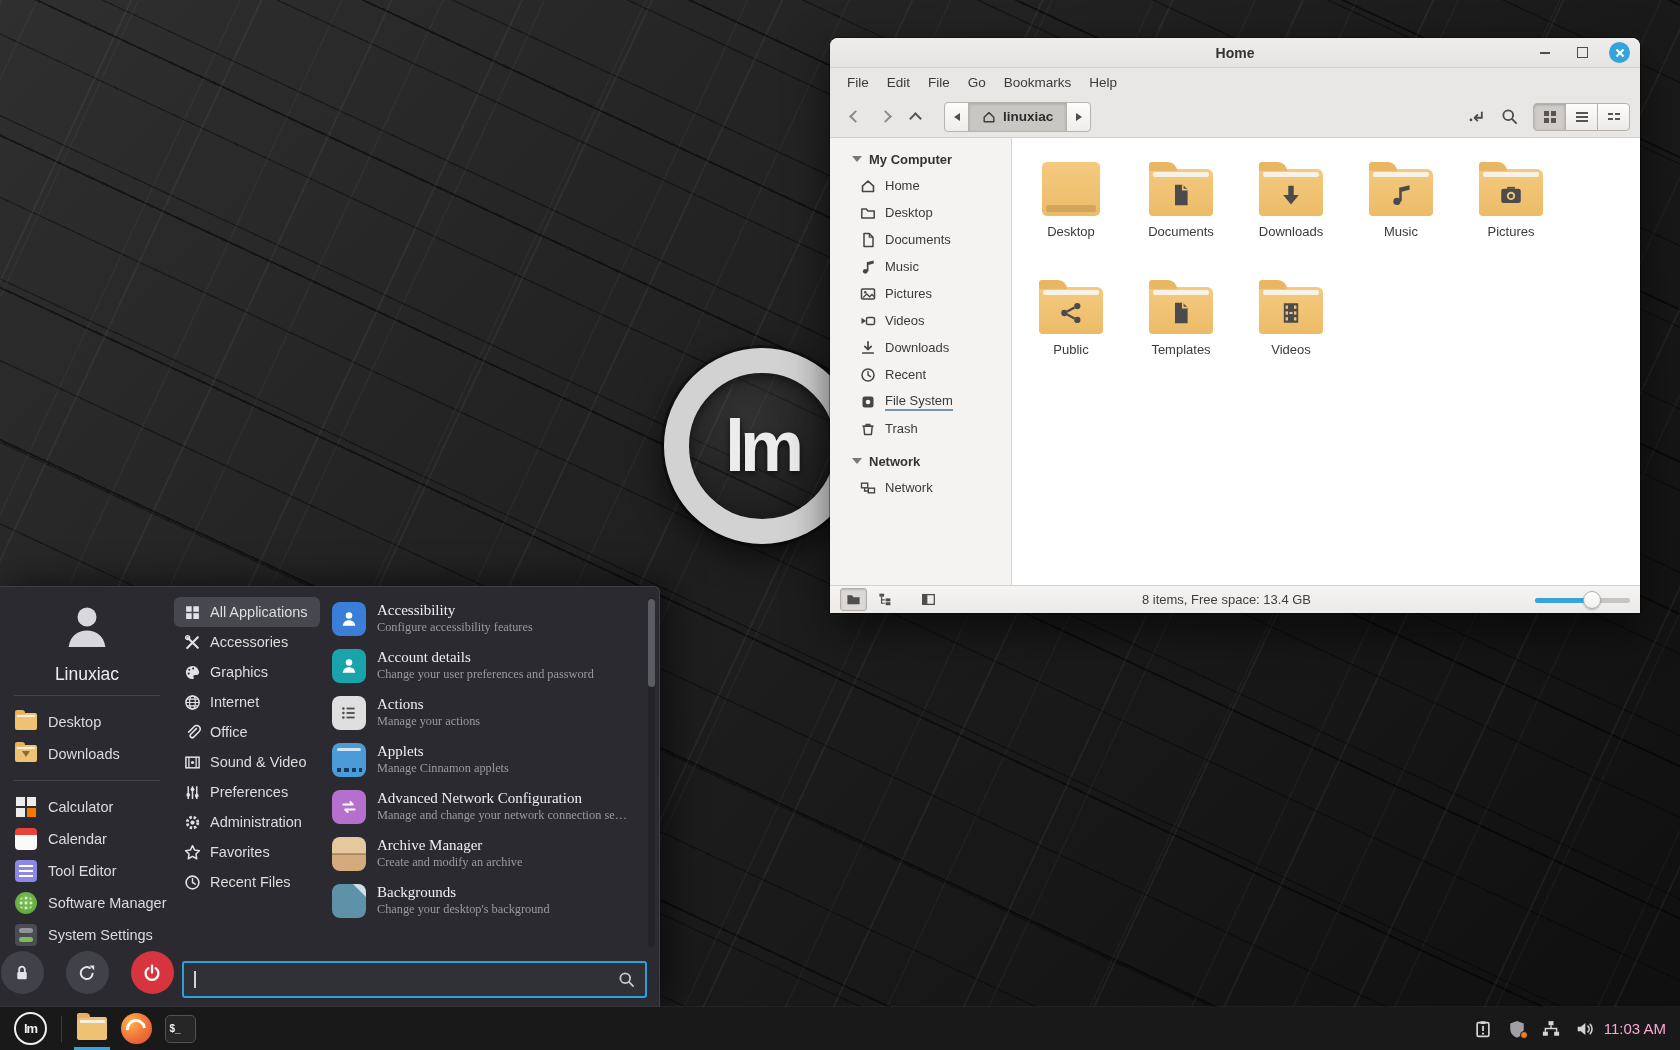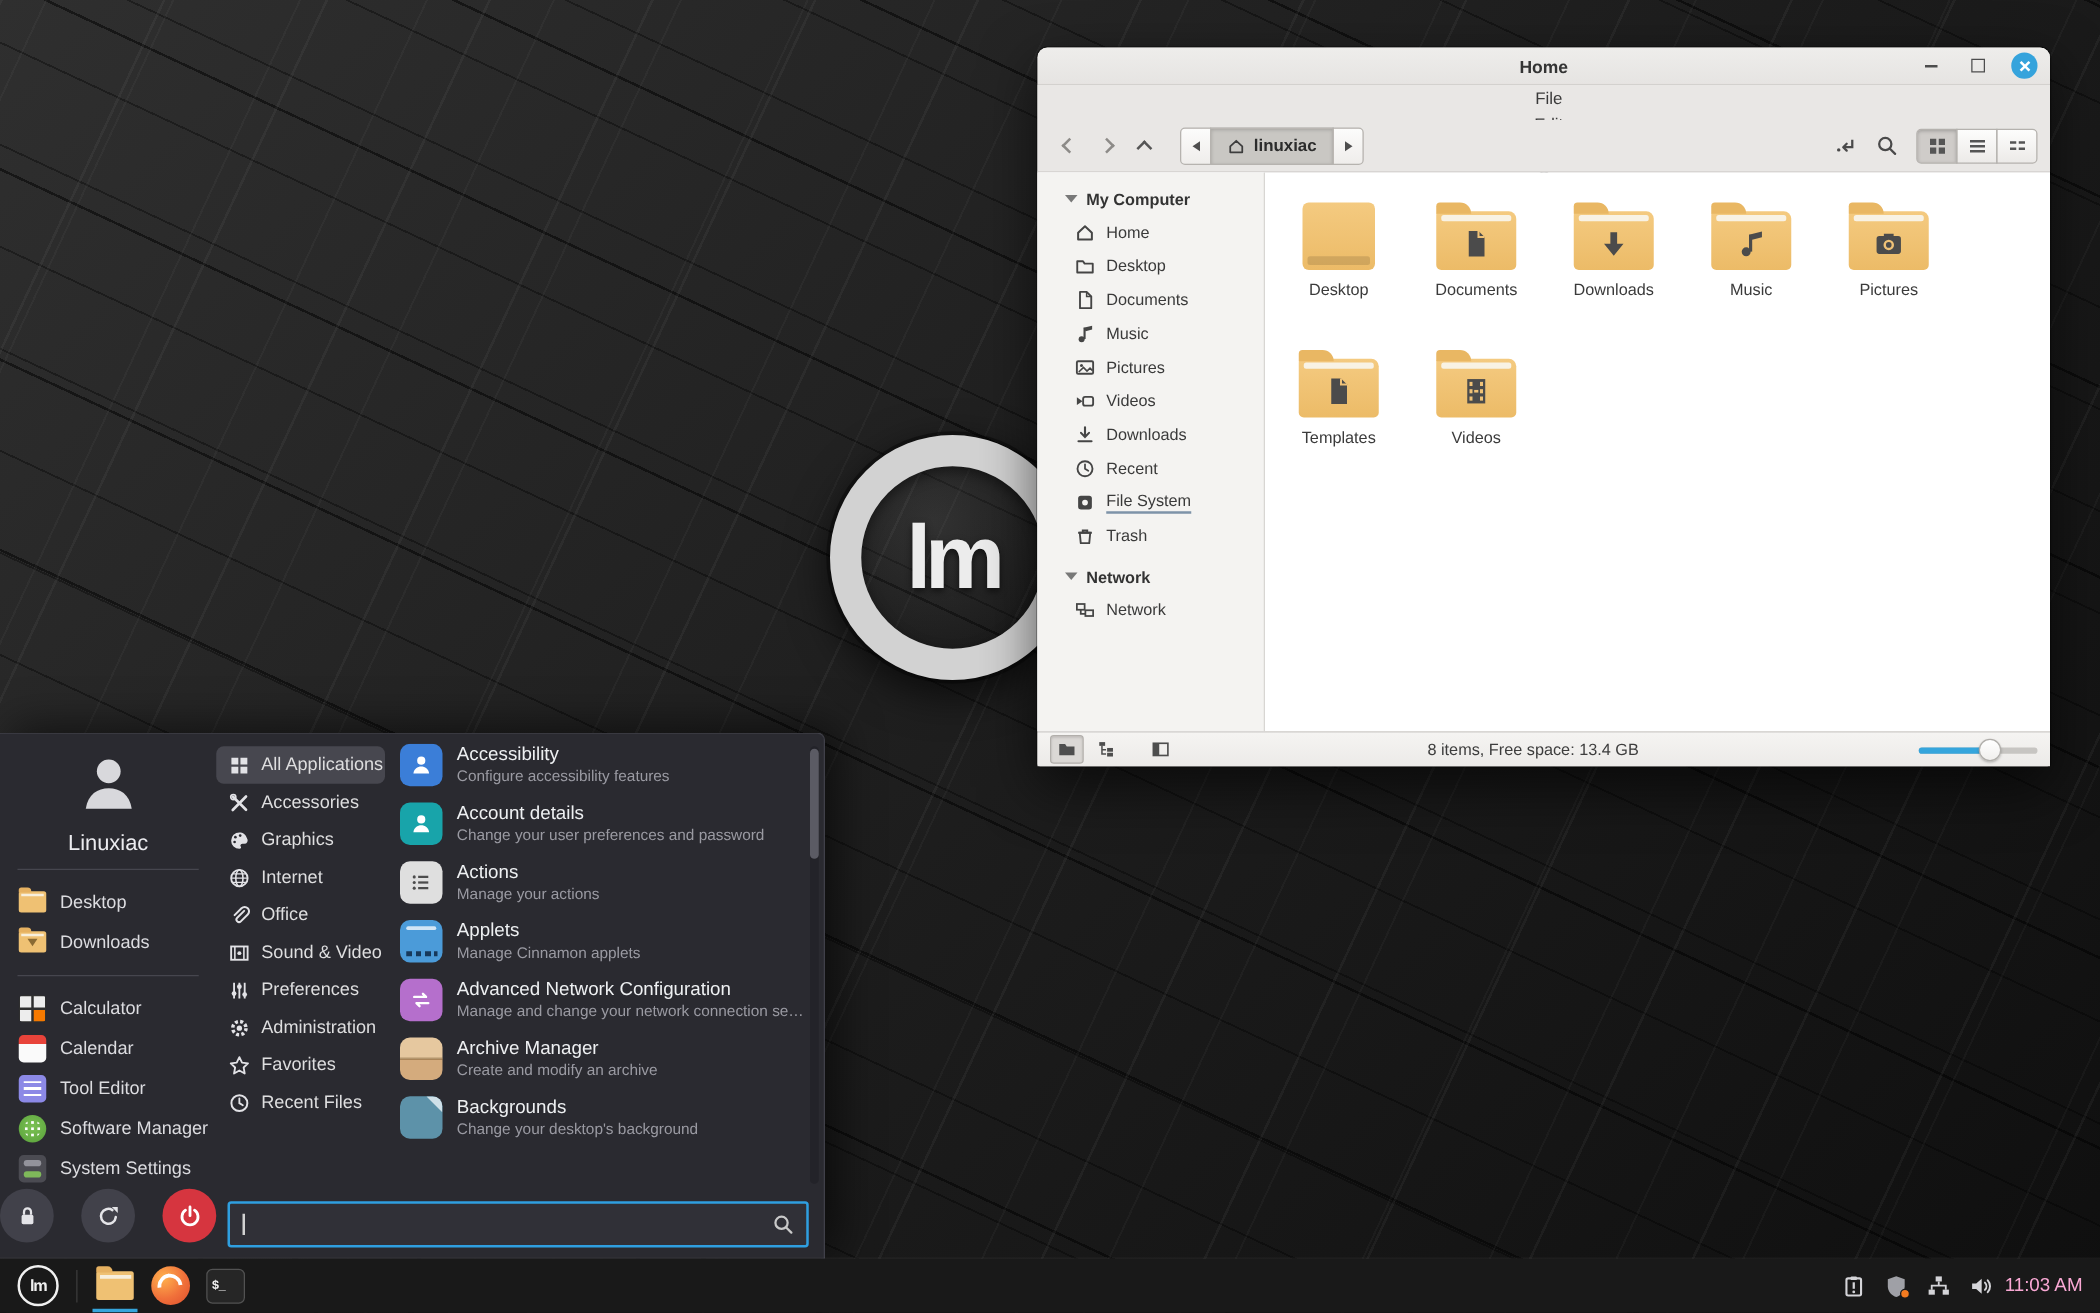--- a/index.html
+++ b/index.html
@@ -34,21 +34,21 @@
   .titlebar .title { position:absolute; left:0; right:0; text-align:center; font-size:14px; font-weight:bold; color:#343434; }
   .winbtns { margin-left:auto; display:flex; align-items:center; gap:17px; padding-right:10px; z-index:1; }
   .wb { width:20px; height:20px; display:flex; align-items:center; justify-content:center; position:relative; }
   .wb-min::after { content:""; width:10px; height:2px; background:#4d4d4d; }
   .wb-max::after { content:""; width:9px; height:9px; border:1.6px solid #4d4d4d; }
   .wb-close { width:21px; height:21px; border-radius:50%; background:#35a3dc; }
   .wb-close::before,.wb-close::after { content:""; position:absolute; left:50%; top:50%; width:10px; height:2px; background:#fff; }
   .wb-close::before { transform:translate(-50%,-50%) rotate(45deg); }
   .wb-close::after  { transform:translate(-50%,-50%) rotate(-45deg); }
 
-  .menubar { height:28px; display:flex; align-items:center; padding-left:8px; background:#e9e7e5;flex-direction:column; }
+  .menubar { height:28px; display:flex; align-items:center; padding-left:8px; background:#e9e7e5; }
   .menubar span { padding:3px 9px; font-size:13.5px; color:#3a3a3a; }
 
   .toolbar { height:42px; display:flex; align-items:center; padding:0 10px; background:#e9e7e5; border-bottom:1px solid #d2d0cd; }
   .navbtn { width:30px; height:30px; display:flex; align-items:center; justify-content:center; }
   .chev { width:9px; height:9px; border-left:2.2px solid #8d8b88; border-bottom:2.2px solid #8d8b88; }
   .chev.left  { transform:rotate(45deg); }
   .chev.right { transform:rotate(-135deg); }
   .chev.up    { transform:rotate(135deg); border-color:#555; margin-top:4px; }
   .pathbar { display:flex; margin-left:14px; height:30px; }
   .crumb { border:1px solid #b6b3af; background:linear-gradient(#fcfcfb,#efedeb); display:flex; align-items:center; justify-content:center; }
@@ -145,21 +145,21 @@
   .sess-btn.power { background:#d6353f; color:#fff; }
 
   .m-mid { width:154px; padding-top:10px; }
   .cat { display:flex; align-items:center; gap:9px; height:30px; padding-left:10px; margin-right:8px; color:#e2e2e6; border-radius:6px; }
   .cat span { font-size:14.5px; color:#dededf; white-space:nowrap; }
   .cat.selected { background:#47474f; }
   .cicon { width:17px; height:17px; flex:none; }
 
   .m-right { flex:1; position:relative; padding:8px 16px 0 4px; }
   .applist { height:369px; overflow:hidden; }
-  .app { display:flex; gap:11px; height:47px; }
+  .app { display:flex; align-items:center; gap:11px; height:47px;font-family:Liberation Serif, serif; }
   .app .atxt { min-width:0; }
   .app .aname { font-size:15px; color:#eef0f2; line-height:1.25; white-space:nowrap; }
   .app .adesc { font-size:12.3px; color:#9a9aa2; line-height:1.3; white-space:nowrap; }
   .app.faded { opacity:.45; }
   .atile { width:34px; height:34px; border-radius:8px; flex:none; position:relative; display:flex; align-items:center; justify-content:center; }
   .a-access { background:#3b7ed8; color:#fff; }
   .a-account { background:#18a4aa; color:#fff; }
   .a-actions { background:#dfdfdf; color:#4c4c4c; }
   .a-anc { background:#b56fcc; color:#fff; }
   .a-applets { background:#4b9bd9; }
@@ -594,20 +594,30 @@
                 <use href="#s-camera"></use>
               </svg>
             </div>
           </div>
         <div class="flabel">Pictures</div>
       </div>
       <div class="fcell">
         <div class="iconwrap">
             <div class="bf">
               <svg class="ic emb" width="24" height="24">
+                <use href="#s-share"></use>
+              </svg>
+            </div>
+          </div>
+        <div class="flabel">Public</div>
+      </div>
+      <div class="fcell">
+        <div class="iconwrap">
+            <div class="bf">
+              <svg class="ic emb" width="24" height="24">
                 <use href="#s-pageF"></use>
               </svg>
             </div>
           </div>
         <div class="flabel">Templates</div>
       </div>
       <div class="fcell">
         <div class="iconwrap">
             <div class="bf">
               <svg class="ic emb" width="24" height="24">

